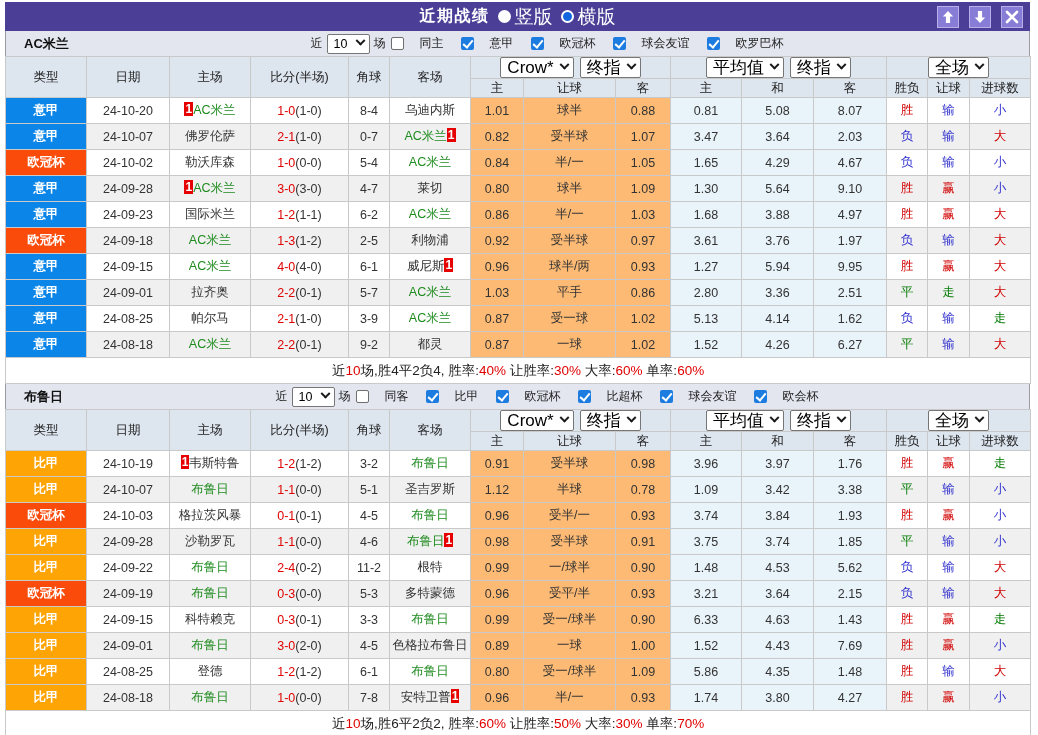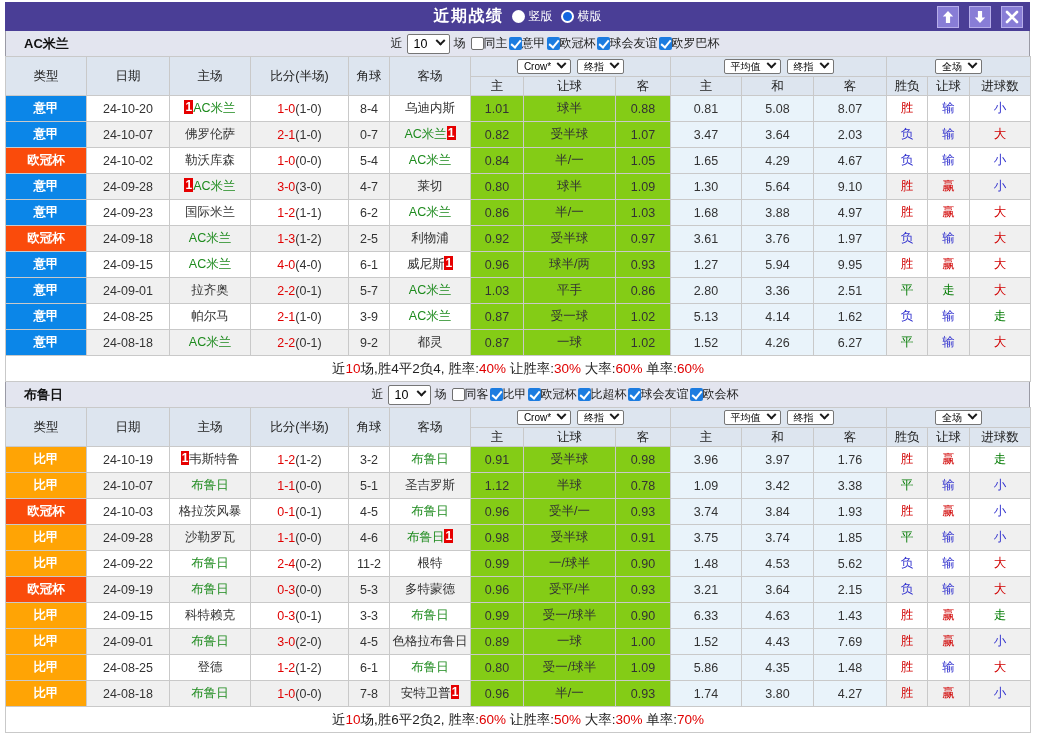--- a/index.html
+++ b/index.html
@@ -8,21 +8,21 @@
   #app { position:relative; width:1025px; margin:2px 0 0 5px; }
 
   
   .titlebar { position:relative; height:29px; background:#4a3e96;
     display:flex; align-items:center; justify-content:center; }
   .titlebar-center { display:flex; align-items:center; gap:8px; }
   .titlebar-title { color:#fff; font-size:16px; font-weight:bold; letter-spacing:1.5px; }
   .radio-opt { display:flex; align-items:center; gap:4px; cursor:default; }
   .radio-dot { width:13px; height:13px; border-radius:50%; background:#fff; }
   .radio-dot.checked { background:#1266e0; border:2px solid #fff; }
-  .radio-label { color:#fff; font-size:12px; }
+  .radio-label { color:#fff; font-size:19px; }
   .tb-buttons { position:absolute; right:7px; top:3.5px; display:flex; gap:10px; }
   .tb-btn { width:22px; height:22px; background:#887dd6; border:1px solid #b7aeea;
     display:flex; align-items:center; justify-content:center; cursor:pointer; }
 
   
   .section-head { position:relative; height:25px; background:#e3e5ef;
     border-left:1px solid #9a9aa5; border-right:1px solid #9a9aa5; }
   .team-title { position:absolute; left:18px; top:0; line-height:25px;
     font-size:13px; font-weight:bold; color:#111; }
   .filters { margin-left:75px; height:100%; display:flex; align-items:center;
@@ -33,36 +33,36 @@
     padding:0 5px 0 6px; font-size:12.5px; color:#000; cursor:default; }
   .sel .chev { width:7px; height:7px; border-right:2px solid #1a1a1a;
     border-bottom:2px solid #1a1a1a; transform:rotate(45deg) translate(-2px,-2px);
     margin-left:7px; flex:none; }
   .sel-recent { width:43px; margin:0 4px; }
   .cb { width:13px; height:13px; border-radius:2px; flex:none; position:relative; margin-left:1px; }
   .cb.off { background:#fff; border:1px solid #6e6e6e; }
   .cb.on { background:#1c7ce0; }
   .cb.on:after { content:""; position:absolute; left:4px; top:1px; width:4px; height:8px;
     border:solid #fff; border-width:0 2px 2px 0; transform:rotate(40deg); }
-  .cb-label { margin:0;font-family:Liberation Mono, monospace; }
+  .cb-label { margin:16px;font-family:Liberation Mono, monospace; }
 
   
   table { border-collapse:collapse; table-layout:fixed; width:1025px;
     font-size:12.5px; color:#333; }
   table, td, th { border:1px solid #c9c9c9; }
   table { border-color:#9a9aa5; }
   th { background:#dde5ef; font-weight:normal; color:#222; text-align:center; }
   thead tr.hdr1 th { height:20px; }
   thead tr.hdr2 th { height:19px; }
   thead .grp { border-bottom:none; }
   .hdr-sel-wrap { display:flex; align-items:center; justify-content:center; gap:6px; }
-  .hdr-sel-wrap .sel { height:15px; font-size:10px; }
+  .hdr-sel-wrap .sel { height:21px; font-size:17px; }
   tbody td { height:26px; text-align:center; vertical-align:middle; padding:0; }
   tbody tr.even td { background:#f0f0f0; }
-  tbody td.c-odds, tbody tr.even td.c-odds { background:#84cc16; }
+  tbody td.c-odds, tbody tr.even td.c-odds { background:#fdba74; }
   tbody td.c-avg, tbody tr.even td.c-avg { background:#e9f3fa; }
   tbody td.c-type { color:#fff; font-weight:bold; }
   .score-ft { color:#e00000; }
   .score-ht { color:#333; }
   .team-self { color:#1e8b1e; }
   .badge { display:inline-block; background:#e60000; color:#fff; font-size:12px;
     font-weight:bold; line-height:14px; height:14px; padding:0 1px;
     vertical-align:1px; }
   .res-red { color:#d10000; }
   .res-blue { color:#3131ce; }

